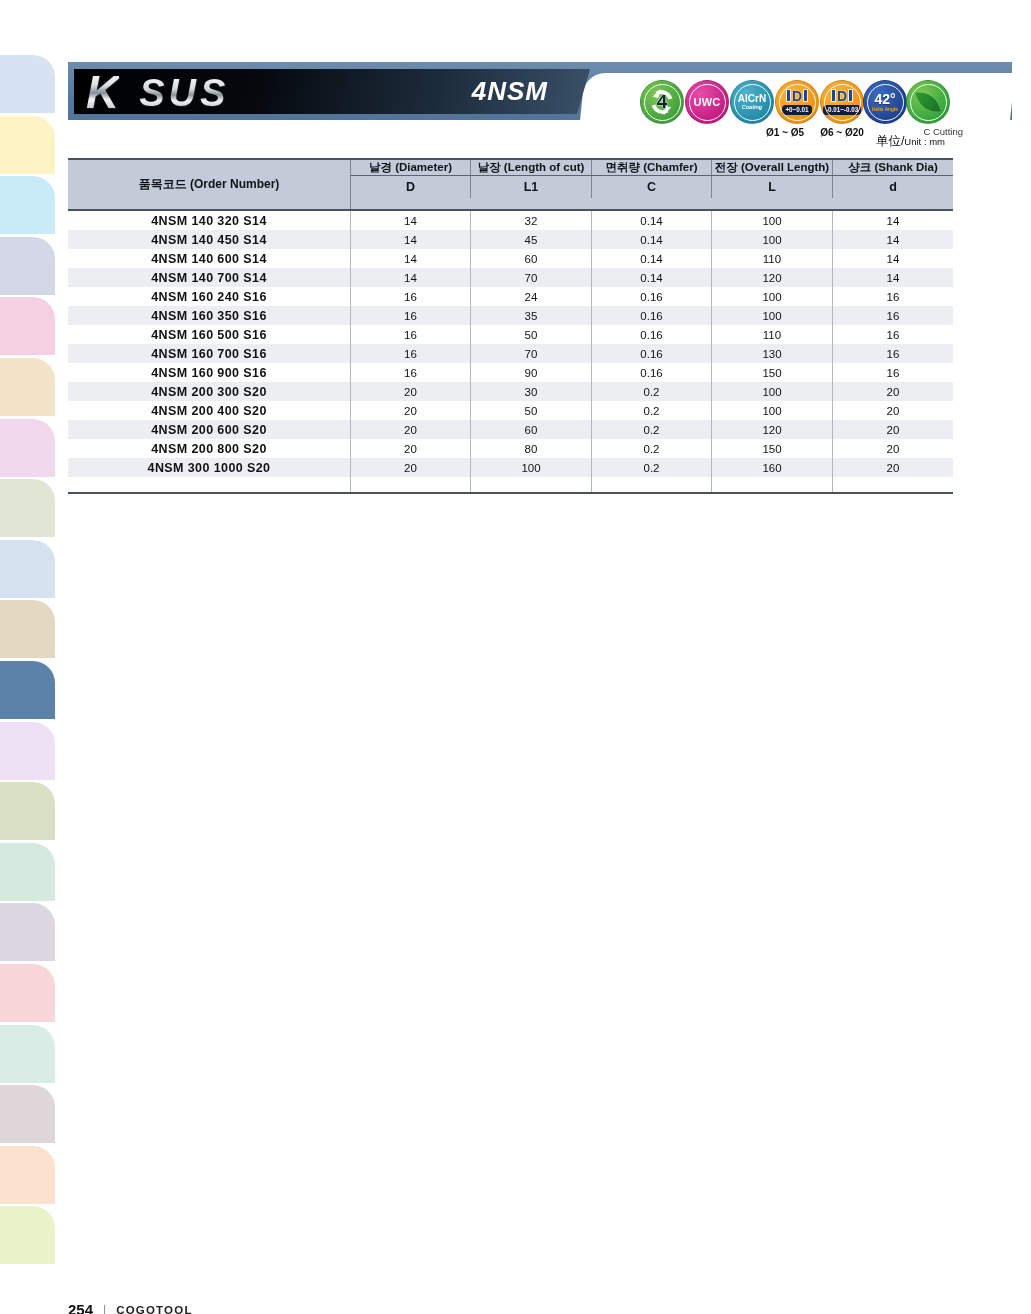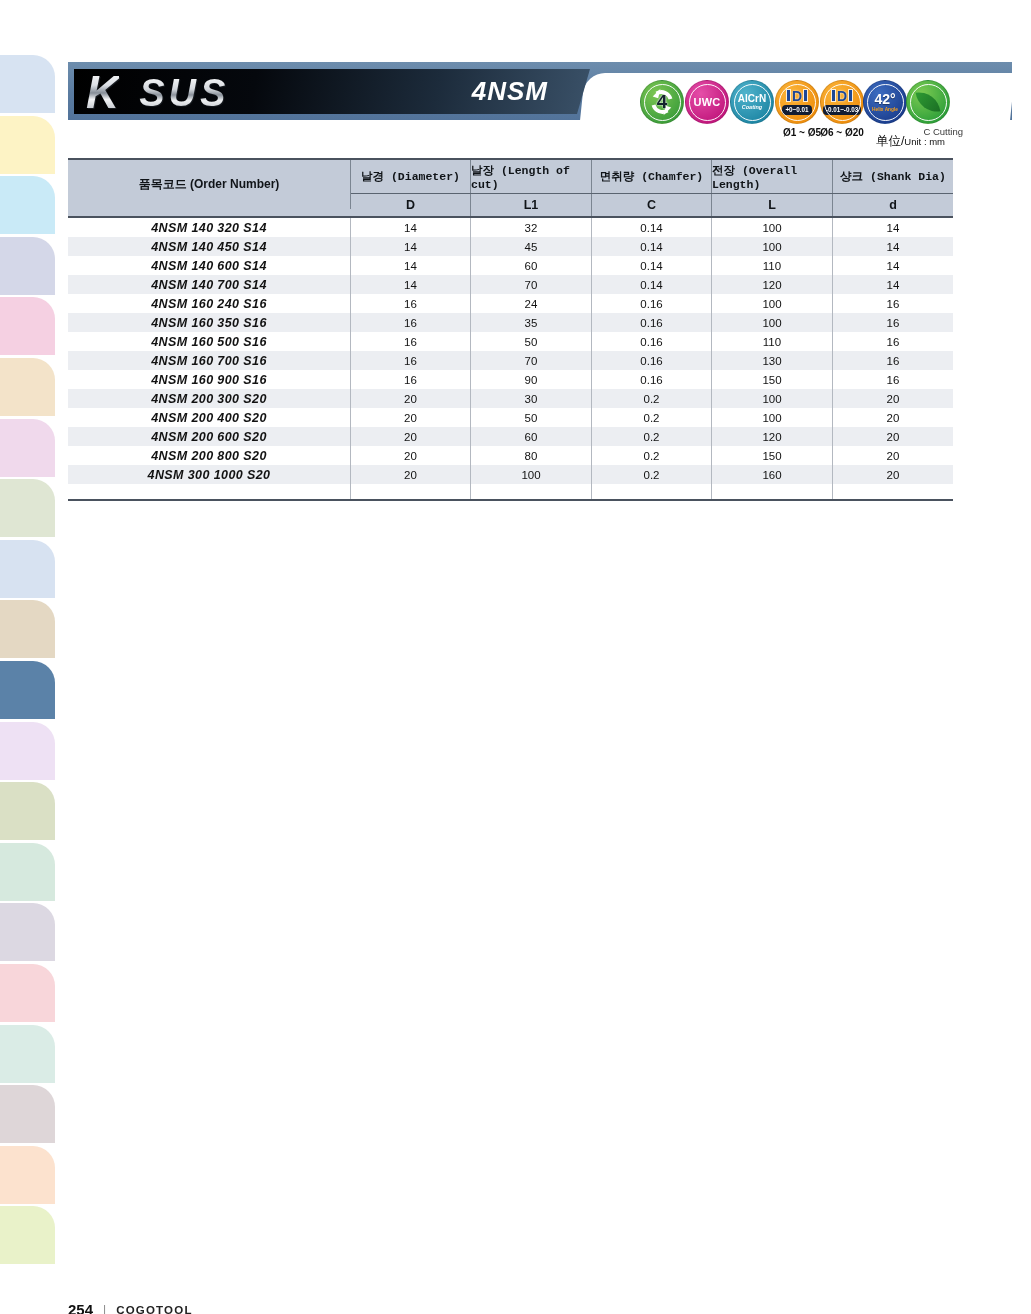--- a/index.html
+++ b/index.html
@@ -57,50 +57,50 @@
                text-shadow:0 0 2px #ffffff; }
   .dpill     { margin-top:2px; background:#121d33; color:#ffffff; font-weight:700;
                font-size:6.3px; line-height:1; padding:2px 3px; border-radius:4px; white-space:nowrap; }
   .helix-num { font-size:14px; font-weight:900; color:#ffffff; line-height:1.1;
                text-shadow:0 1px 1px rgba(0,0,0,.4); }
   .helix-sub { font-size:4.8px; font-weight:800; color:#f6a01c; }
   .leaf      { width:22px; height:22px; background:linear-gradient(135deg,#2e9a33,#1b6f24);
                border-radius:0 100% 0 100%; transform:rotate(-8deg); }
   .badge-label { position:absolute; top:127px; width:70px; text-align:center;
                font-size:10px; font-weight:800; color:#0e0e0e; }
-  .lbl-tol1 { left:767px; } .lbl-tol2 { left:807px; }
+  .lbl-tol1 { left:750px; } .lbl-tol2 { left:807px; }
   .lbl-eco  { left:893px; top:126px; font-size:9.5px; font-weight:400; color:#3a3a3a;text-align:right; }
 
   
   .unit-note { position:absolute; top:133px; right:86px; font-weight:400; color:#111;
                font-size:9.5px; }
   .unit-note .cjk { font-size:12.5px; }
 
   
   .spec-table { position:absolute; left:68px; top:158px; width:885px;
                 border-top:2px solid #4a525e; border-bottom:2px solid #4a525e; }
   .thead { display:flex; background:#c3cbd8; border-bottom:2px solid #4a525e; }
   .th-order { width:292px; height:49px; display:flex; align-items:center; justify-content:center;
               border-right:1px solid #7b8591; font-size:12px; font-weight:700; color:#101418; }
   .th-right { width:602px; display:flex; flex-direction:column; }
   .th-row1, .th-row2 { display:flex; }
-  .th-row1 { height:34px; border-bottom:1px solid #5a6470;font-family:Liberation Mono, monospace; }
+  .th-row1 { height:16px; border-bottom:1px solid #5a6470; }
   .th-row2 { height:22px; }
   .th-cell { display:flex; align-items:center; justify-content:center;
              font-size:11.5px; font-weight:700; color:#101418; border-right:1px solid #7b8591; }
   .th-cell:last-child { border-right:none; }
   .th-sym { font-size:12.5px; }
   .w1{width:120px;} .w2{width:121px;} .w3{width:120px;} .w4{width:121px;} .w5{width:120px;}
 
   .tbody .brow { display:flex; height:19px; }
   .tbody .brow:nth-child(even) { background:#eceef2; }
   .bcell { display:flex; align-items:center; justify-content:center; font-size:11.5px;
            color:#121212; border-right:1px solid #b3b8c0; }
   .bcell:last-child { border-right:none; }
-  .bcell:nth-child(1){ width:283px; font-weight:700; font-size:12.5px; letter-spacing:.4px;font-style:italic; }
+  .bcell:nth-child(1){ width:283px; font-weight:700; font-size:12.5px; letter-spacing:.4px; }
   .bcell:nth-child(2){ width:120px; } .bcell:nth-child(3){ width:121px; }
   .bcell:nth-child(4){ width:120px; } .bcell:nth-child(5){ width:121px; }
   .bcell:nth-child(6){ width:120px; }
   .empty-row { display:flex; height:15px; }
   .empty-row .bcell { font-size:0; }
 
   
   .footer { position:absolute; left:68px; top:1301px; display:flex; align-items:center; }
   .page-num { font-size:15px; font-weight:700; color:#111; }
   .foot-div { font-size:12px; color:#8a8a8a; margin:0 10px; }

